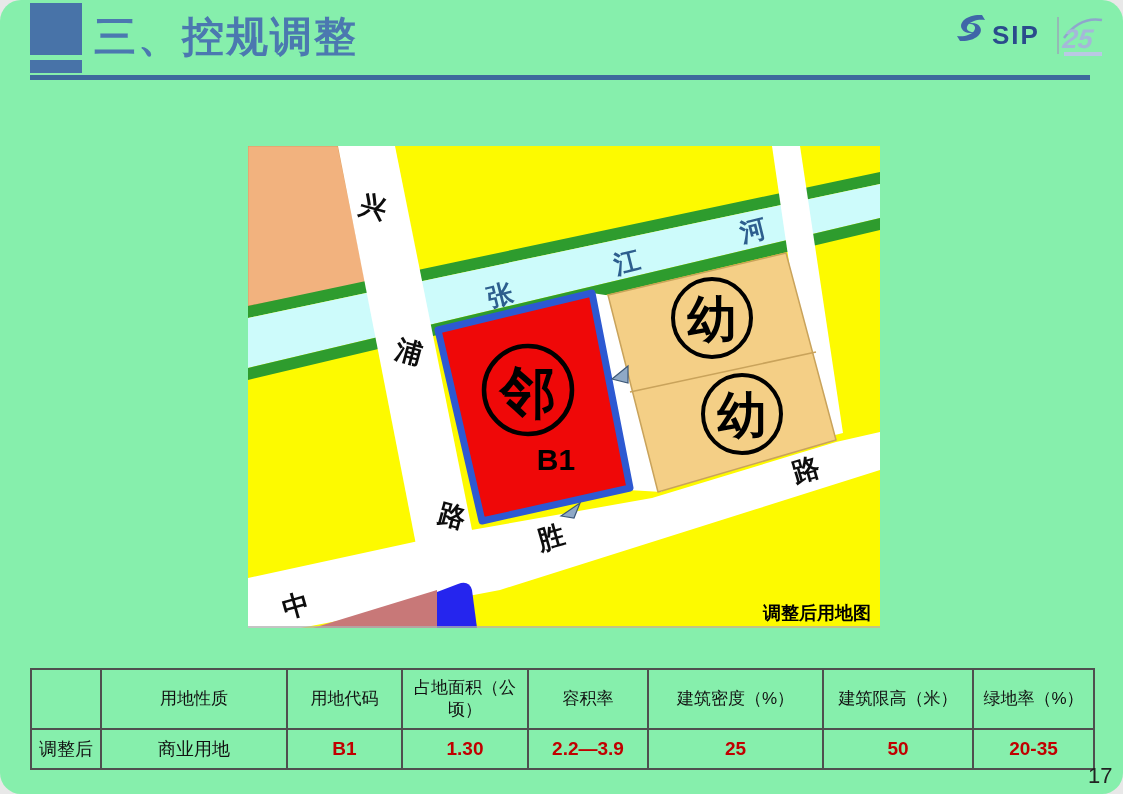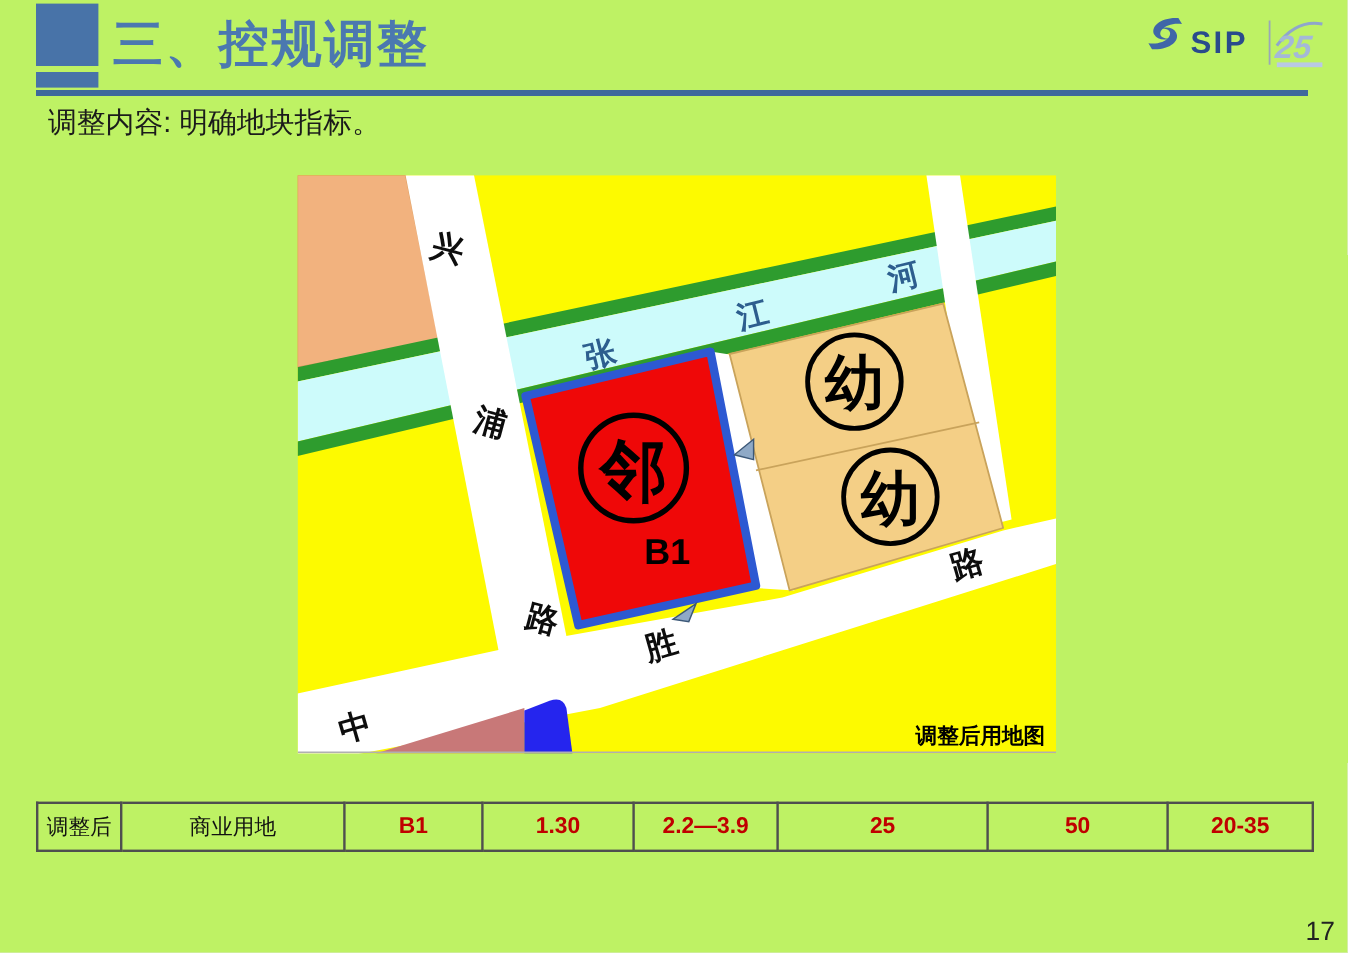--- a/index.html
+++ b/index.html
@@ -1,18 +1,18 @@
 <!DOCTYPE html>
 <html><head>
 <meta charset="utf-8">
 <style>
   html,body{margin:0;padding:0;background:#e8e8e8;}
   #slide{
-    position:relative;width:1123px;height:794px;background:#bef264;
-    font-family:"Liberation Sans",sans-serif;overflow:hidden;margin:0 auto;
+    position:relative;width:1123px;height:794px;background:#86efac;
+    font-family:"Liberation Sans",sans-serif;overflow:hidden;margin:0 auto;border-radius:21px;
   }
   
   .sq1{position:absolute;left:30px;top:3px;width:52px;height:52px;background:#4873a8;}
   .sq2{position:absolute;left:30px;top:60px;width:52px;height:13px;background:#4873a8;}
   .hrule{position:absolute;left:30px;top:75px;width:1060px;height:5px;background:#3e699c;}
   .title{
     position:absolute;left:94px;top:4px;font-size:42px;font-weight:bold;
     color:#4b78b0;letter-spacing:2px;line-height:66px;white-space:nowrap;
   }
   .logo{position:absolute;left:952px;top:10px;width:158px;height:52px;}
@@ -59,21 +59,20 @@
         <path d="M8,31 C22,32 32,24 28,17 C26,13 20,12 14,14 C22,13 25,17 22,21 C19,25 12,27 5,26 Z" fill="#3f66a8"></path>
       </g>
       <text x="40" y="34" font-size="26" font-weight="bold" fill="#2a4b8c" letter-spacing="2">SIP</text>
       <line x1="106" y1="7" x2="106" y2="44" stroke="#9aa7b8" stroke-width="1.5"></line>
       <path d="M112,28 Q128,6 150,10" stroke="#8fa6cc" stroke-width="2.5" fill="none"></path>
       <text x="114" y="38" font-size="27" font-weight="bold" font-style="italic" fill="#a4b8d8" transform="skewX(-6)">25</text>
       <rect x="112" y="42" width="38" height="4" fill="#b9c9e4"></rect>
     </svg>
   </div>
 
-  <div class="subtitle">调整内容: 明确地块指标。</div>
 
   <svg class="map" viewBox="248 146 632 482">
 
     <rect x="248" y="146" width="632" height="482" fill="#fdfa00"></rect>
 
     <polygon points="248,146 338,146 366,284 248,306" fill="#f2b27e" stroke="#dc9c62" stroke-width="1"></polygon>
 
     <g>
       <polygon points="248,306 880,172 880,184 248,318" fill="#2e9c2e"></polygon>
       <polygon points="248,318 880,184 880,218 248,368" fill="#cdfbfb"></polygon>
@@ -131,20 +130,30 @@
       <col style="width:70px">
         <col style="width:186px">
         <col style="width:115px">
         <col style="width:126px">
       <col style="width:120px">
         <col style="width:175px">
         <col style="width:150px">
         <col style="width:121px">
     </colgroup>
     <tbody>
+        <tr>
+      <th></th>
+      <th>用地性质</th>
+      <th>用地代码</th>
+      <th>占地面积（公顷）</th>
+      <th>容积率</th>
+      <th>建筑密度（%）</th>
+      <th>建筑限高（米）</th>
+      <th>绿地率（%）</th>
+    </tr>
     <tr>
       <td>调整后</td>
       <td>商业用地</td>
       <td class="red">B1</td>
       <td class="red">1.30</td>
       <td class="red">2.2—3.9</td>
       <td class="red">25</td>
       <td class="red">50</td>
       <td class="red">20-35</td>
     </tr>

